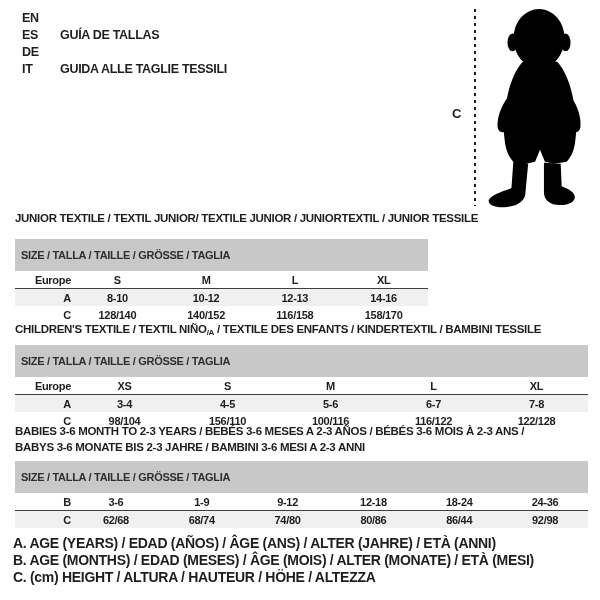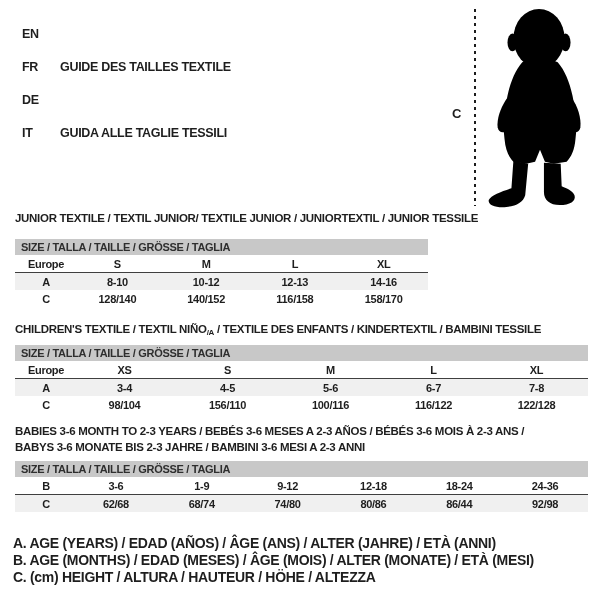--- a/index.html
+++ b/index.html
@@ -4,58 +4,58 @@
 <style>
   html,body{margin:0;padding:0;}
   body{
     width:600px;height:600px;background:#ffffff;position:relative;
     font-family:"Liberation Sans","DejaVu Sans",sans-serif;
     font-weight:bold;color:#1e1e1e;letter-spacing:-0.3px;
     overflow:hidden;
   }
   
   .lang-block{position:absolute;left:22px;top:10px;font-size:12.5px;line-height:17px;}
-  .lang-row{display:flex;margin-top:16px;}
+  .lang-row{display:flex;}
   .lang-code{width:38px;flex:0 0 38px;}
   
   .measure-line{
     position:absolute;left:474px;top:9px;width:2px;height:197px;
     background:repeating-linear-gradient(to bottom,#1c1c1c 0 3px,transparent 3px 7px);
   }
   .measure-label{position:absolute;left:452px;top:106px;font-size:13px;}
   .baby-svg{position:absolute;left:482px;top:5px;}
   
   .tbl-title{position:absolute;left:15px;font-size:11.5px;line-height:15.5px;white-space:nowrap;}
   .size-table{
     position:absolute;left:15px;border-collapse:collapse;table-layout:fixed;
     font-size:11px;letter-spacing:-0.3px;
   }
   .size-table th{
     background:#c8c8c8;text-align:left;font-weight:bold;color:#2e2e2e;
-    height:16px;padding:0 0 0 6px;font-size:11px;
+    height:32px;padding:0 0 0 6px;font-size:11px;
   }
   .size-table td{height:17px;padding:0 2px;text-align:center;color:#1e1e1e;font-weight:bold;}
-  .size-table td:first-child{text-align:center;padding-left:6px;}
+  .size-table td:first-child{text-align:right;padding-left:6px;}
   .size-table tr.shaded td{background:#f0f0f0;}
   .size-table tr.ruled td{border-top:1px solid #3f3f3f;}
   col.label-col{width:58px;}
   .sub{font-size:8px;vertical-align:-2px;}
   
   .legend{position:absolute;left:13px;top:535px;font-size:14px;line-height:17px;white-space:nowrap;}
 </style>
 </head>
 <body>
 
 <div class="lang-block">
   <div class="lang-row">
     <span class="lang-code">EN</span>
   </div>
   <div class="lang-row">
-    <span class="lang-code">FR</span>
-    <span>GUIDE DES TAILLES TEXTILE</span>
+    <span class="lang-code">ES</span>
+    <span>GUÍA DE TALLAS</span>
   </div>
   <div class="lang-row">
     <span class="lang-code">DE</span>
   </div>
   <div class="lang-row">
     <span class="lang-code">IT</span>
     <span>GUIDA ALLE TAGLIE TESSILI</span>
   </div>
 </div>
 

